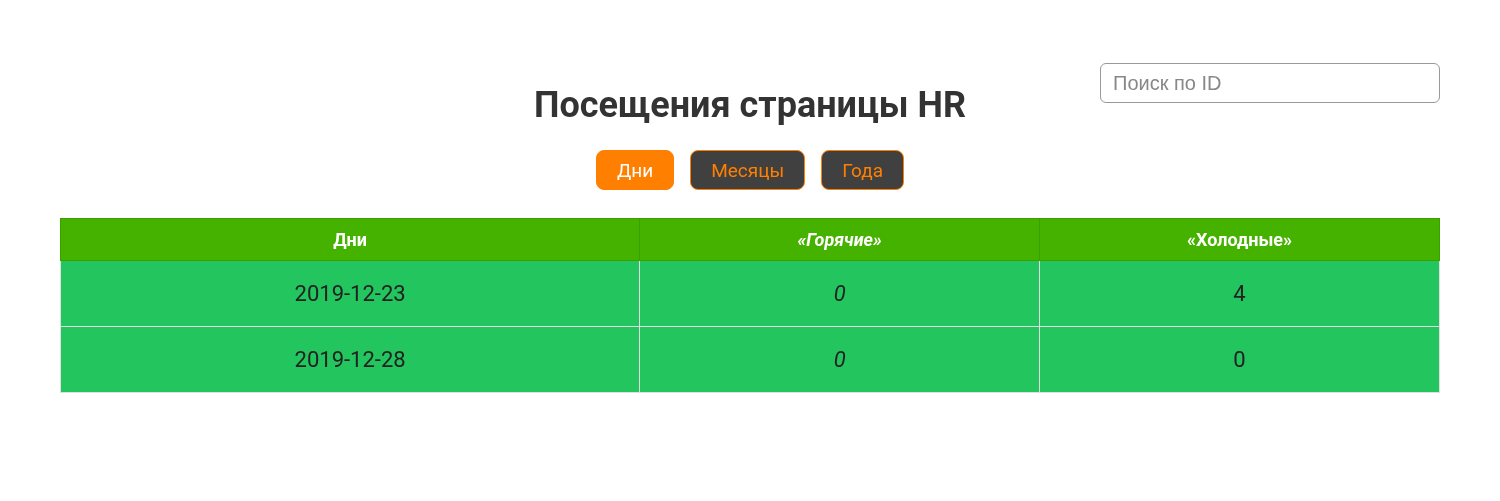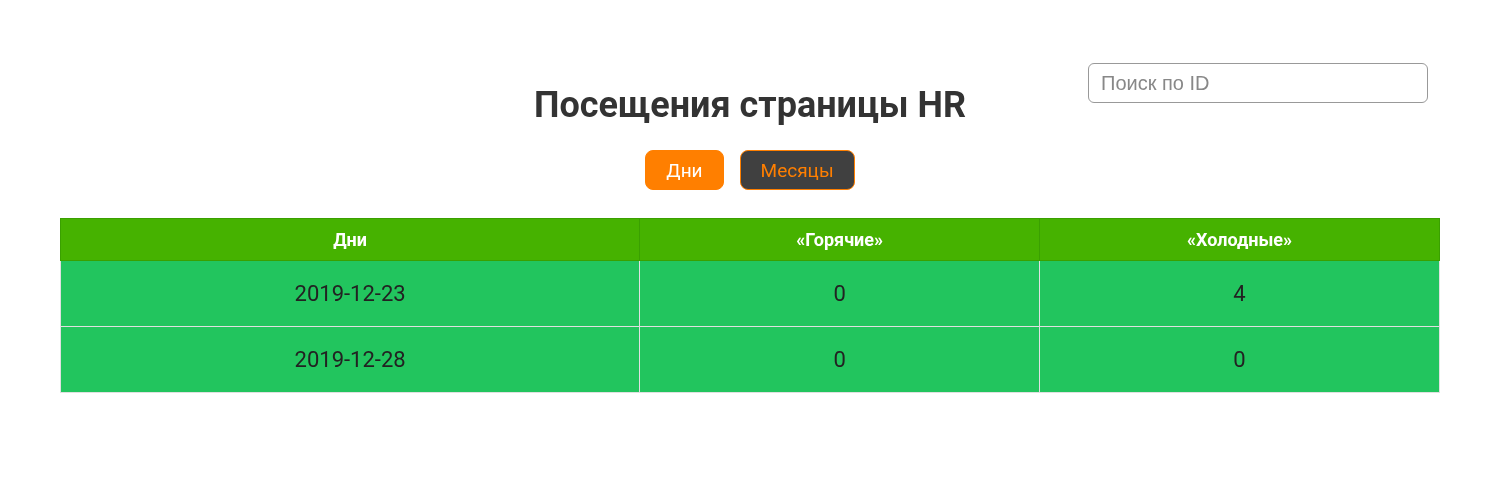--- a/index.html
+++ b/index.html
@@ -21,21 +21,21 @@
     }
     .page-title {
       font-size: 36px;
       font-weight: 700;
       color: #333;
       text-align: center;
       margin-top: 44px;
     }
     .search-wrapper {
       position: absolute;
-      right: 12px;
+      right: 0;
       top: 50%;
       transform: translateY(-50%);
     }
     .search-input {
       width: 340px;
       height: 40px;
       padding: 6px 12px;
       font-size: 20px;
       color: #555;
       border: 1px solid #999;
@@ -89,37 +89,38 @@
       border: 1px solid #e0e0e0;
       padding: 20px 8px;
       text-align: center;
       font-size: 22px;
       color: #222;
       background: #22c55e;
     }
     .data-table th:nth-child(1),
     .data-table td:nth-child(1) { width: 42%; }
     .data-table th:nth-child(2),
-    .data-table td:nth-child(2) { width: 29%; }
+    .data-table td:nth-child(2) { width: 29%; font-style: italic; }
     .data-table th:nth-child(3),
     .data-table td:nth-child(3) { width: 29%; }
   </style>
 </head>
 <body>
 
 <div class="header-row">
   <h1 class="page-title">Посещения страницы HR</h1>
   <div class="search-wrapper">
     <input type="text" class="search-input" placeholder="Поиск по ID" style="">
   </div>
 </div>
 
 <div class="tabs-row">
   <div class="tab active">Дни</div>
   <div class="tab">Месяцы</div>
+  <div class="tab">Года</div>
 </div>
 
 <table class="data-table">
   <thead>
     <tr>
       <th>Дни</th>
       <th>«Горячие»</th>
       <th>«Холодные»</th>
     </tr>
   </thead>

